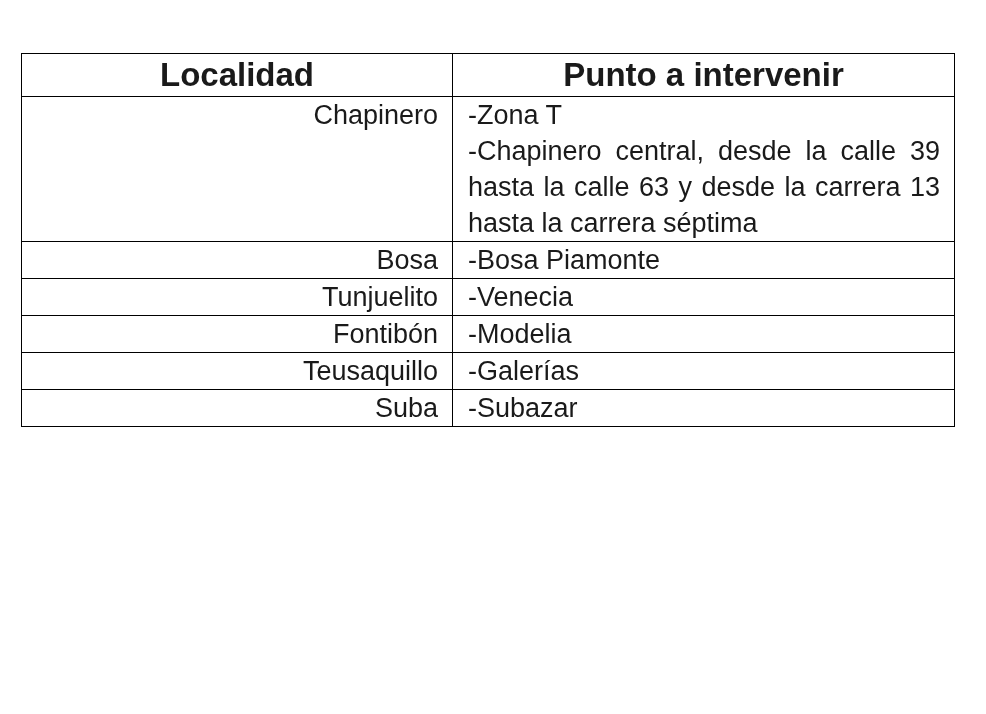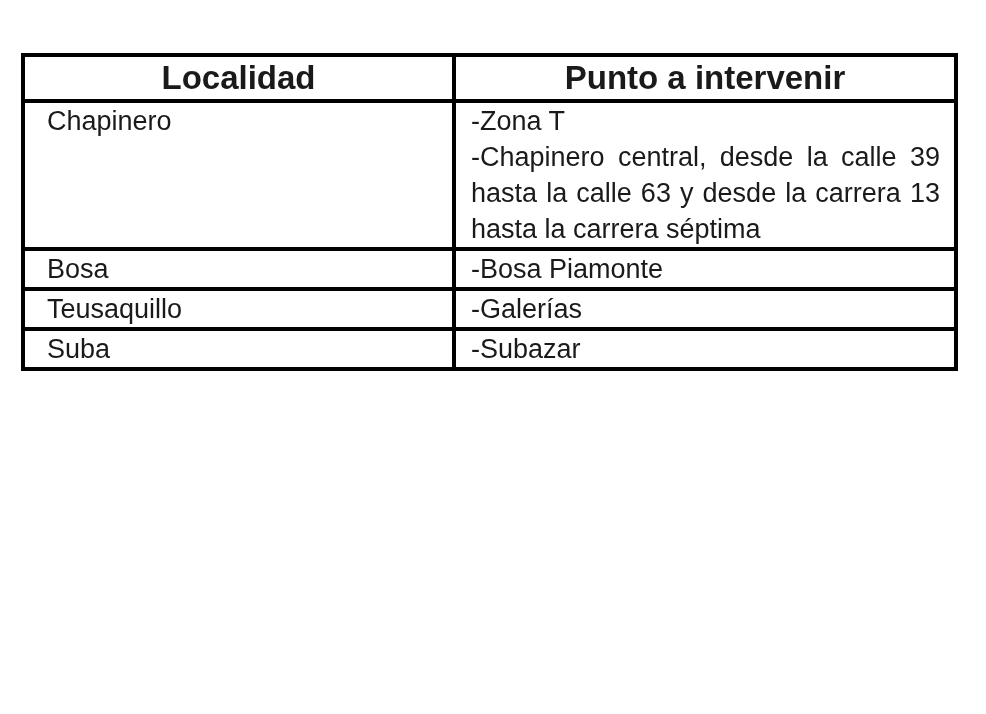--- a/index.html
+++ b/index.html
@@ -3,28 +3,28 @@
 <meta charset="utf-8">
 <style>
   html, body { margin: 0; padding: 0; background: #ffffff; }
   body { width: 986px; height: 714px; position: relative; overflow: hidden;
          font-family: "Liberation Sans", sans-serif; color: #1a1a1a; }
   table.data-table {
     position: absolute; left: 21px; top: 53px;
     width: 933px; border-collapse: collapse; table-layout: fixed;
   }
   table.data-table th, table.data-table td {
-    border: 4px solid #000000; vertical-align: top;
+    border: 1px solid #000000; vertical-align: top;
   }
   col.c1 { width: 431px; }
   col.c2 { width: 502px; }
   th { font-weight: bold; font-size: 33px; text-align: center;
        height: 42px; line-height: 42px; padding: 0; }
   td { font-size: 27px; line-height: 36px; padding: 0 14px 0 15px; }
-  td.loc { padding-left: 22px; }
+  td.loc { padding-left: 22px; text-align: right; }
   td.pt { text-align: justify; }
   td.pt div { text-align: justify; }
   tr.single td { height: 36px; }
 </style>
 </head>
 <body>
 
 <table class="data-table">
   <colgroup>
       <col class="c1">
@@ -42,20 +42,28 @@
       <td class="pt">
         <div>-Zona T</div>
         <div>-Chapinero central, desde la calle 39 hasta la calle 63 y desde la carrera 13 hasta la carrera séptima</div>
       </td>
     </tr>
     <tr class="single">
       <td class="loc">Bosa</td>
       <td class="pt">-Bosa Piamonte</td>
     </tr>
     <tr class="single">
+      <td class="loc">Tunjuelito</td>
+      <td class="pt">-Venecia</td>
+    </tr>
+    <tr class="single">
+      <td class="loc">Fontibón</td>
+      <td class="pt">-Modelia</td>
+    </tr>
+    <tr class="single">
       <td class="loc">Teusaquillo</td>
       <td class="pt">-Galerías</td>
     </tr>
     <tr class="single">
       <td class="loc">Suba</td>
       <td class="pt">-Subazar</td>
     </tr>
   </tbody>
 </table>
 

